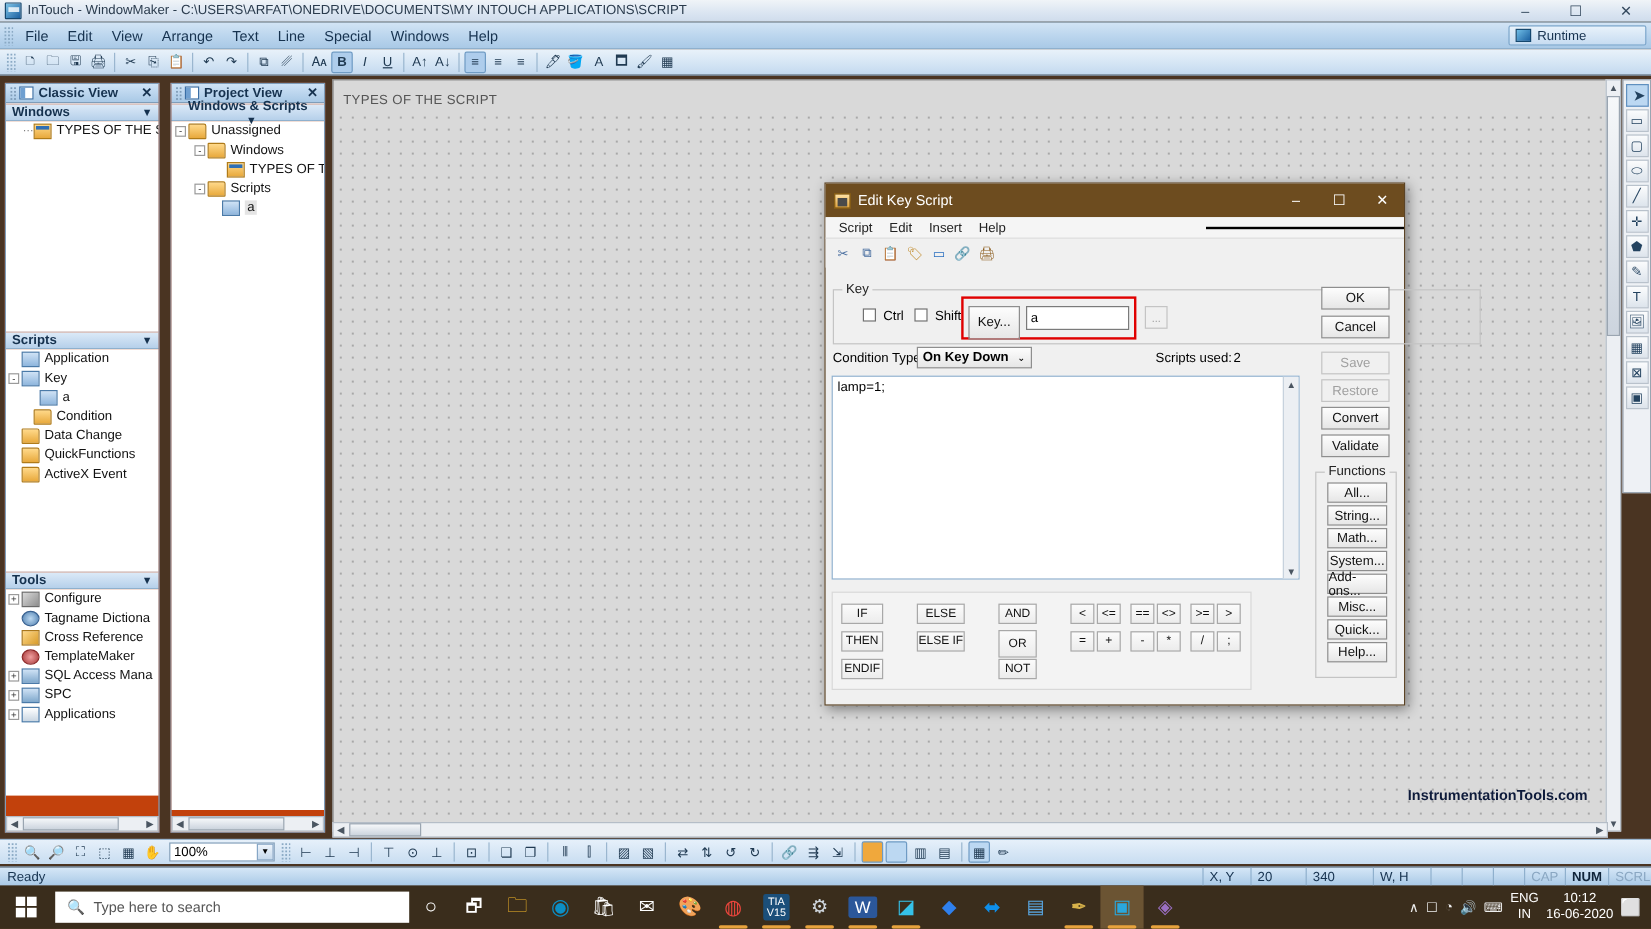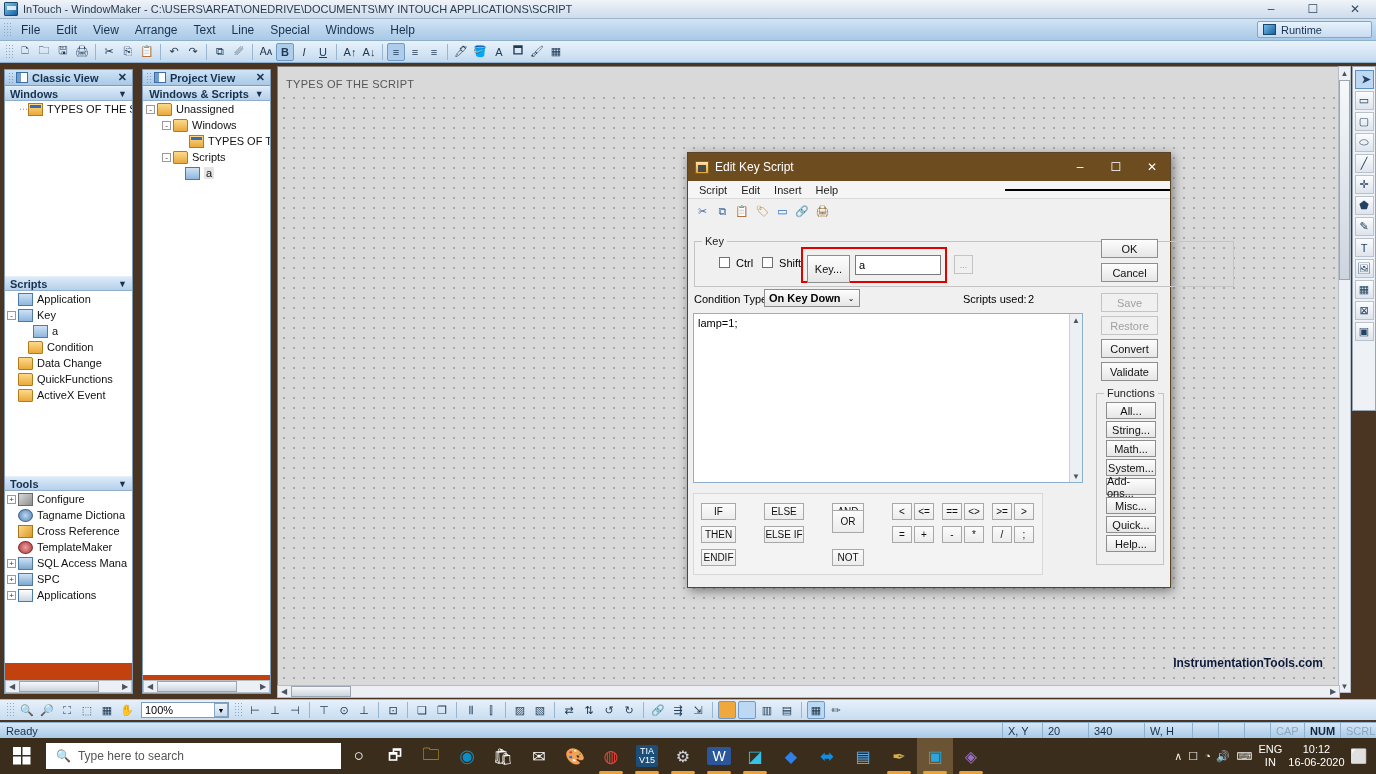--- a/index.html
+++ b/index.html
@@ -374,21 +374,21 @@
     </div>
   </div>
 
   <div class="pane" data-name="project-view-pane" style="left:142px; top:69px; width:129px; height:625px;">
     <div class="pane-cap" data-name="project-view-caption">
       <div class="grip-dots" data-name="pane-grip-project"></div>
       <div class="cap-ico" data-name="project-view-icon"></div>
       <span data-name="project-view-title">Project View</span>
       <span class="cap-x" data-name="project-view-close-icon">✕</span>
     </div>
-    <div class="sect-head" data-name="windows-and-scripts-header" style="justify-content:center;">
+    <div class="sect-head" data-name="windows-and-scripts-header" style="justify-content:center;flex-direction:column;">
       <span data-name="windows-and-scripts-title">Windows &amp; Scripts</span>
       <span class="arr" data-name="chevron-down-icon-ws" style="margin-left:6px;">▼</span>
     </div>
     <div class="treebox" data-name="project-tree" style="height:574px;">
       <div class="trow" data-name="tree-item-unassigned" style="padding-left:3px;">
         <span class="exp" data-name="expander-unassigned">-</span>
         <span class="ico ico-folder" data-name="folder-icon"></span>
         <span data-name="tree-item-label">Unassigned</span>
       </div>
       <div class="trow" data-name="tree-item-windows" style="padding-left:19px;">
@@ -656,21 +656,21 @@
       <div class="opbtn" data-name="keyword-else-button" style="position:absolute; left:70px; top:9px; width:40px; height:17px;">
         <span data-name="keyword-else-label">ELSE</span>
         </div>
       <div class="opbtn" data-name="keyword-elseif-button" style="position:absolute; left:70px; top:32px; width:40px; height:17px;">
         <span data-name="keyword-elseif-label">ELSE IF</span>
         </div>
 
       <div class="opbtn" data-name="keyword-and-button" style="position:absolute; left:138px; top:9px; width:32px; height:17px;">
         <span data-name="keyword-and-label">AND</span>
         </div>
-      <div class="opbtn" data-name="keyword-or-button" style="position:absolute; left:138px; top:16px; width:32px; height:23px;">
+      <div class="opbtn" data-name="keyword-or-button" style="position:absolute; left:138px; top:31px; width:32px; height:23px;">
         <span data-name="keyword-or-label">OR</span>
         </div>
       <div class="opbtn" data-name="keyword-not-button" style="position:absolute; left:138px; top:55px; width:32px; height:17px;">
         <span data-name="keyword-not-label">NOT</span>
         </div>
 
       <div class="opbtn" data-name="operator-lt-button" style="position:absolute; left:198px; top:9px; width:20px; height:17px;">
         <span data-name="operator-lt-label">&lt;</span>
         </div>
       <div class="opbtn" data-name="operator-lte-button" style="position:absolute; left:220px; top:9px; width:20px; height:17px;">

